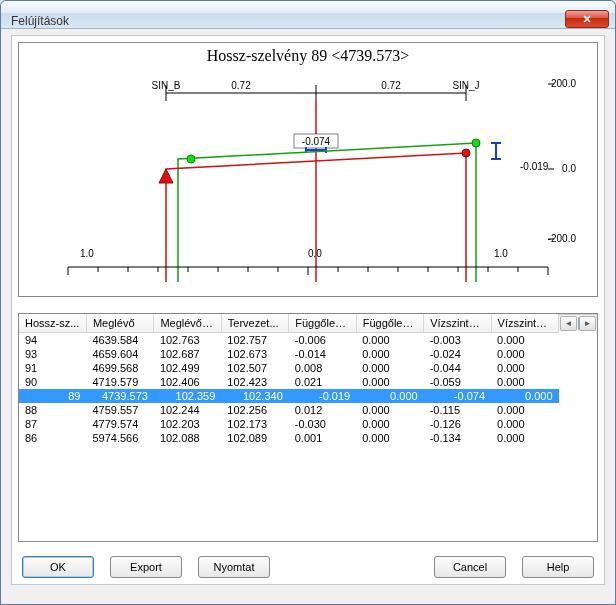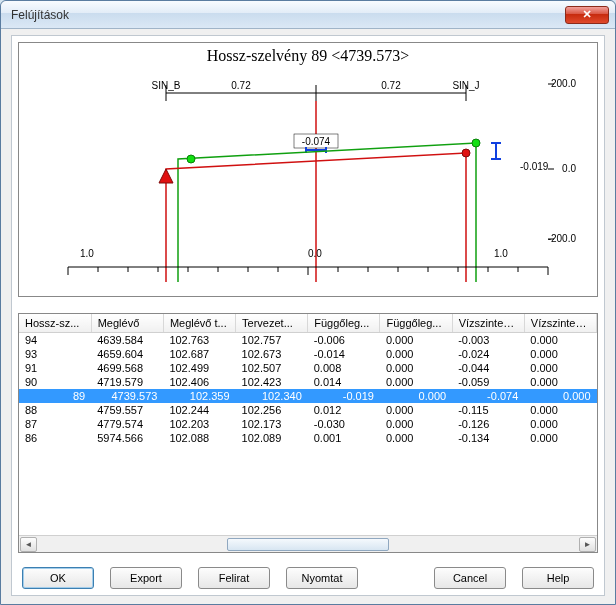--- a/index.html
+++ b/index.html
@@ -19,21 +19,21 @@
     border: 1px solid #5a7ca0;
     border-radius: 6px 6px 0 0;
     display: flex;
     flex-direction: column;
   }
   .titlebar {
     height: 28px;
     background: linear-gradient(to bottom, #f8fbff 0%, #e2ecf7 45%, #cadcee 46%, #dbe8f5 100%);
     border-bottom: 1px solid #a0b4c8;
     display: flex;
-    align-items: center;
+    align-items: flex-end;
     padding: 0 6px;
     border-radius: 6px 6px 0 0;
     gap: 12px;
   }
   .titlebar .title {
     flex: 1;
     font-size: 12px;
     color: #333;
     padding-left: 4px;
   }
@@ -46,21 +46,21 @@
     display: flex;
     align-items: center;
     justify-content: center;
     color: #fff;
     font-weight: bold;
     font-size: 11px;
     cursor: pointer;
   }
   .content {
     flex: 1;
-    padding: 6px 10px 8px 10px;
+    padding: 6px 10px 19px 10px;
     display: flex;
     flex-direction: column;
     background: #f0f0f0;
   }
   .panel {
     flex: 1;
     border: 1px solid #c0c8d0;
     background: #fff;
     display: flex;
     flex-direction: column;
@@ -83,21 +83,21 @@
     width: 100%;
     height: 225px;
     display: block;
   }
   .table-wrap {
     flex: 1;
     border: 1px solid #888;
     background: #fff;
     overflow: hidden;
     display: flex;
-    flex-direction: column;
+    flex-direction: row;
   }
   .table-scroll {
     flex: 1;
     overflow: hidden;
   }
   table {
     border-collapse: collapse;
     width: 100%;
     table-layout: fixed;
   }
@@ -314,21 +314,21 @@
                   <td>0.008</td>
                   <td>0.000</td>
                   <td>-0.044</td>
                   <td>0.000</td>
                 </tr>
                 <tr>
                   <td>90</td>
                   <td>4719.579</td>
                   <td>102.406</td>
                   <td>102.423</td>
-                  <td>0.014</td>
+                  <td>0.021</td>
                   <td>0.000</td>
                   <td>-0.059</td>
                   <td>0.000</td>
                 </tr>
                 <tr class="selected">
                   <td>89</td>
                   <td>4739.573</td>
                   <td>102.359</td>
                   <td>102.340</td>
                   <td>-0.019</td>
@@ -374,21 +374,20 @@
           <div class="track">
             <div class="thumb"></div>
           </div>
           <div class="arrow">►</div>
         </div>
       </div>
 
       <div class="button-row">
         <div class="btn default">OK</div>
         <div class="btn">Export</div>
-        <div class="btn">Felirat</div>
         <div class="btn">Nyomtat</div>
         <div class="spacer"></div>
         <div class="btn">Cancel</div>
         <div class="btn">Help</div>
       </div>
 
     </div>
   </div>
 </div>
 

